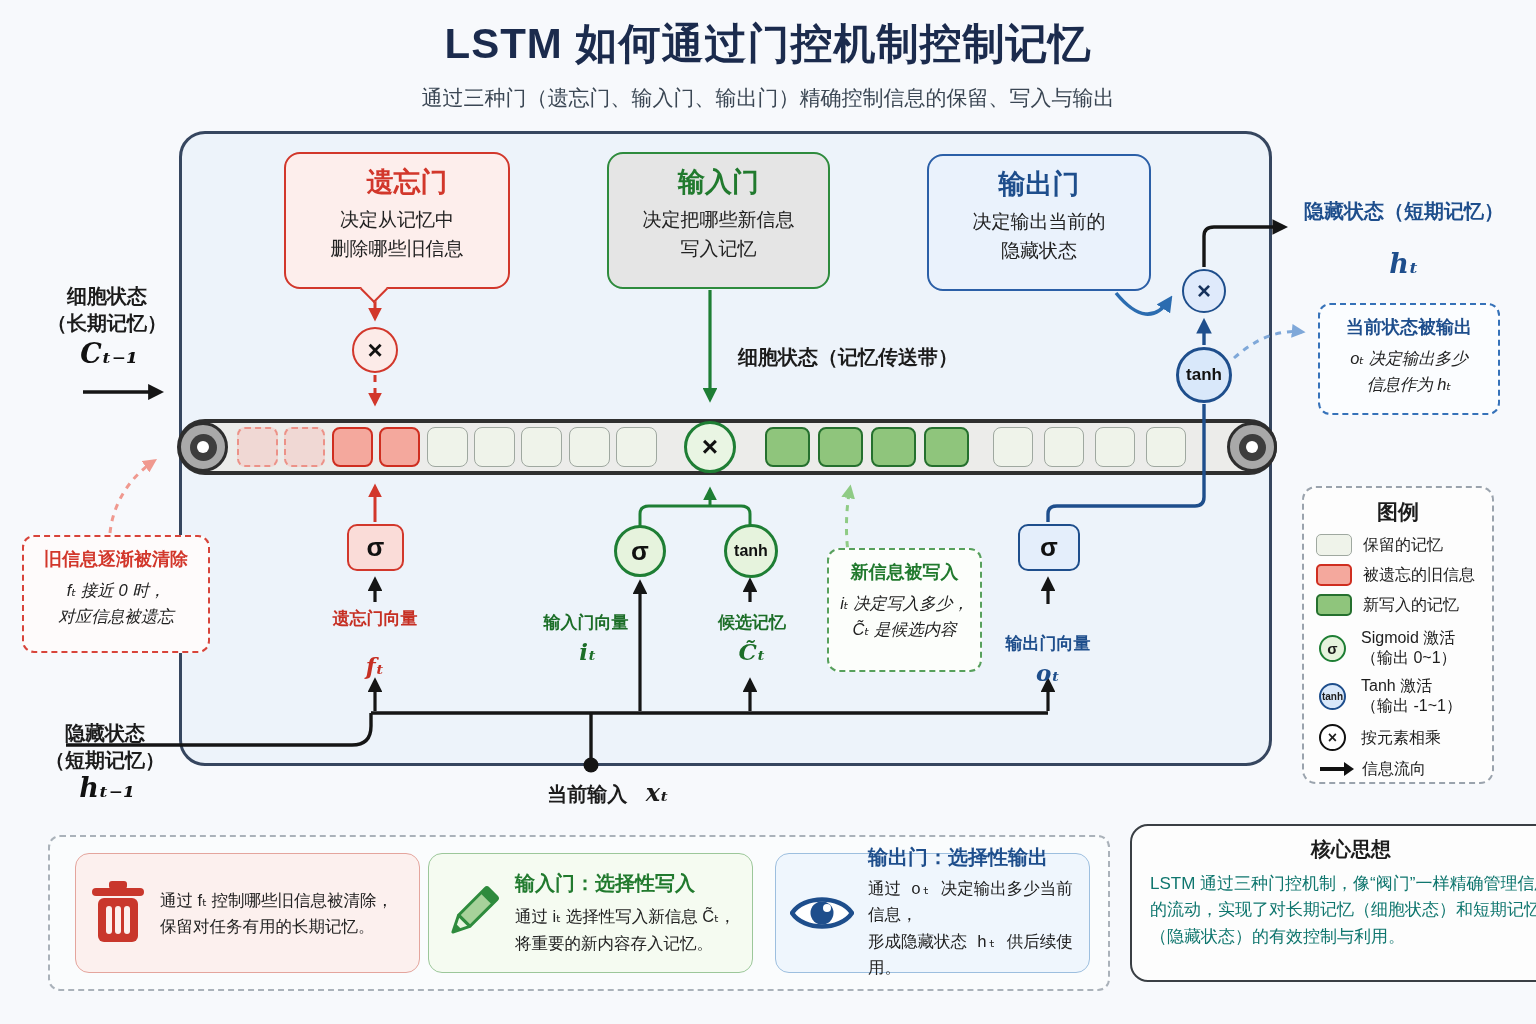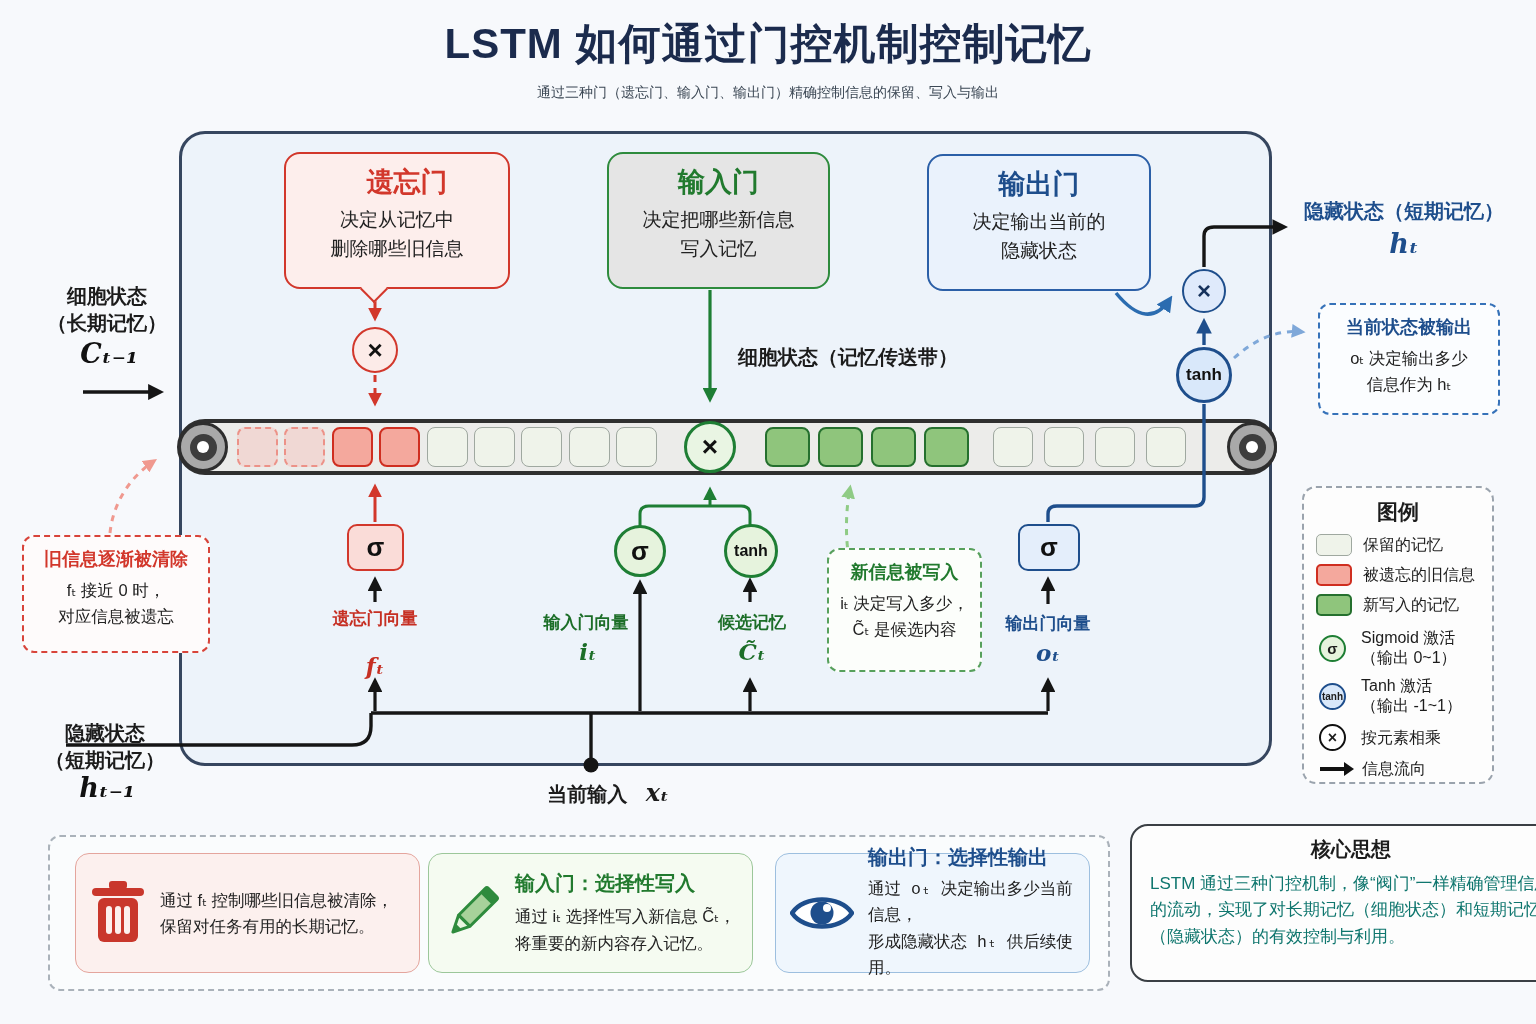--- a/index.html
+++ b/index.html
@@ -9,21 +9,21 @@
     font-family:"Liberation Sans","DejaVu Sans",sans-serif;
     color:#1c1c1c;
   }
   .abs{position:absolute;}
   .pre{white-space:pre-line;}
   .ctr{transform:translateX(-50%);text-align:center;}
   .math{font-family:"DejaVu Serif","DejaVu Sans",serif;font-style:italic;}
 
   
   .title{left:0;top:16px;width:1536px;text-align:center;font-size:42px;font-weight:bold;color:#1b2b4d;letter-spacing:1px;}
-  .subtitle{left:0;top:84px;width:1536px;text-align:center;font-size:14px;color:#3b4754;}
+  .subtitle{left:0;top:84px;width:1536px;text-align:center;font-size:21px;color:#3b4754;}
 
   
   .frame{left:179px;top:131px;width:1093px;height:635px;border:3px solid #36465f;border-radius:26px;background:#edf3fa;box-sizing:border-box;}
 
   
   .gate{border-radius:16px;box-sizing:border-box;text-align:center;padding-top:10px;z-index:6;}
   .gate .g-title{font-size:27px;font-weight:bold;margin-bottom:6px;}
   .gate .g-desc{font-size:19px;line-height:1.5;color:#222;}
   .gate-forget{left:284px;top:152px;width:226px;height:137px;background:#fdeeec;border:2.5px solid #d2372b;}
   .gate-forget .g-title{color:#d2372b;padding-left:20px;}
@@ -55,28 +55,28 @@
   .node-tanh-green{left:724px;top:524px;width:54px;height:54px;border:3px solid #1e7e34;background:#e6f3dd;font-size:16px;color:#111;}
   .box-sig{border-radius:10px;display:flex;align-items:center;justify-content:center;z-index:6;font-weight:bold;font-size:26px;box-sizing:border-box;}
   .box-sig-red{left:347px;top:524px;width:57px;height:47px;border:2.5px solid #d2372b;background:#fadcd8;color:#111;}
   .box-sig-blue{left:1018px;top:524px;width:62px;height:47px;border:2.5px solid #1e4e8c;background:#e4eefb;color:#111;}
 
   
   .lbl{z-index:6;}
   .belt-label{left:848px;top:344px;font-size:20px;font-weight:bold;color:#1c1c1c;white-space:nowrap;}
   .vec-lbl{font-size:17px;font-weight:bold;white-space:nowrap;}
   .vec-var{font-size:23px;font-weight:bold;}
-  .red-t{color:#c62f23;} .green-t{color:#1c6e28;} .navy-t{color:#1e4e8c;}
+  .red-t{color:#c62f23;} .green-t{color:#1c6e28;} .navy-t{color:#1e4e8c;margin-top:20px;}
   .state-lbl{font-size:20px;font-weight:bold;line-height:1.35;color:#1c1c1c;white-space:pre-line;}
   .state-var{font-size:27px;font-weight:bold;color:#111;}
 
   
   .note{border-radius:12px;box-sizing:border-box;text-align:center;z-index:6;}
   .note .n-title{font-weight:bold;font-size:18px;margin:10px 0 6px 0;}
-  .note .n-desc{font-size:16.5px;line-height:1.6;color:#222;}
+  .note .n-desc{font-size:16.5px;line-height:1.6;color:#222;font-style:italic;}
   .note-fade{left:22px;top:535px;width:188px;height:118px;border:2.5px dashed #d8443a;background:#fefbfb;}
   .note-fade .n-title{color:#d2372b;}
   .note-write{left:827px;top:548px;width:155px;height:124px;border:2px dashed #57a05c;background:#fcfefb;}
   .note-write .n-title{color:#217a2e;}
   .note-out{left:1318px;top:303px;width:182px;height:112px;border:2px dashed #3672b9;background:#fbfdff;}
   .note-out .n-title{color:#1e4e8c;}
 
   
   .legend{left:1302px;top:486px;width:192px;height:298px;border:2px dashed #9aa3ad;border-radius:14px;background:#fdfdfd;box-sizing:border-box;padding:10px 12px;z-index:6;}
   .legend .lg-title{text-align:center;font-size:21px;font-weight:bold;margin-bottom:8px;}

